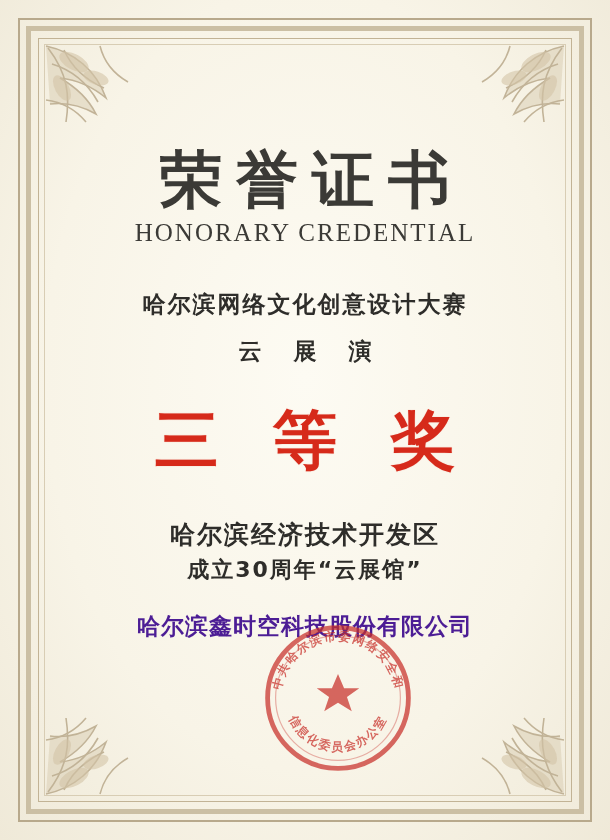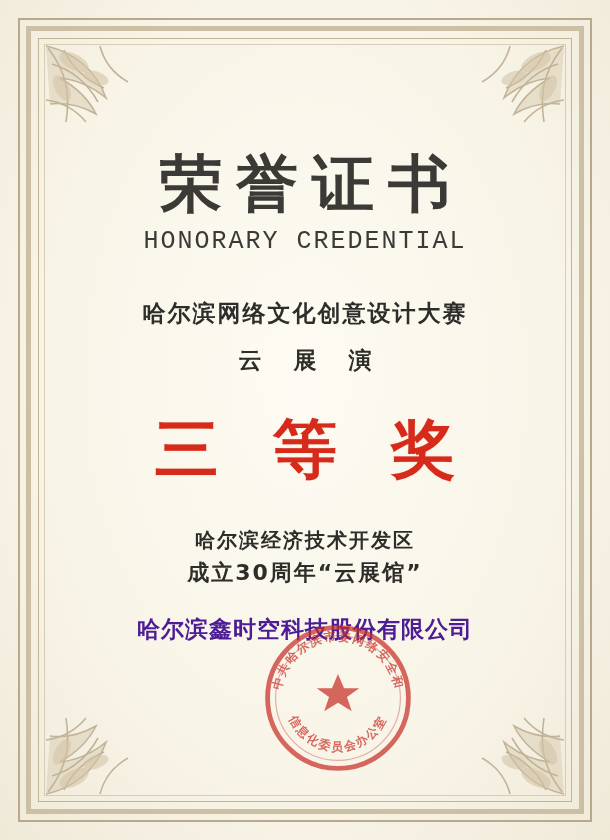--- a/index.html
+++ b/index.html
@@ -88,32 +88,32 @@
     top: 52px;
     bottom: 52px;
     display: flex;
     flex-direction: column;
     align-items: center;
     text-align: center;
   }
 
   #main-title {
     margin-top: 100px;
-    font-family: Liberation Serif, serif;
+    font-family: Liberation Mono, monospace;
     font-size: 62px;
     font-weight: bold;
     letter-spacing: 14px;
     text-indent: 14px;
     color: #3b3a36;
     line-height: 1.05;
   }
 
   #sub-title-en {
-    margin-top: 10px;
-    font-family: Liberation Mono, monospace;
+    margin-top: 2px;
+    font-family: Liberation Serif, serif;
     font-size: 25px;
     letter-spacing: 2px;
     color: #3b3a36;
   }
 
   #competition-name {
     margin-top: 42px;
     font-family: "DejaVu Sans", "Liberation Sans", sans-serif;
     font-size: 23px;
     font-weight: bold;
@@ -138,21 +138,21 @@
     font-weight: bold;
     letter-spacing: 16px;
     text-indent: 16px;
     color: #d62a1a;
     text-shadow: 0 0 1px rgba(214,42,26,0.4);
   }
 
   #project-line-1 {
     margin-top: 34px;
     font-family: "DejaVu Sans", "Liberation Sans", sans-serif;
-    font-size: 20px;
+    font-size: 25px;
     font-weight: bold;
     letter-spacing: 2px;
     color: #2e2d2a;
   }
   #project-line-2 {
     margin-top: 4px;
     font-family: "DejaVu Sans", "Liberation Sans", sans-serif;
     font-size: 22px;
     font-weight: bold;
     letter-spacing: 2px;

